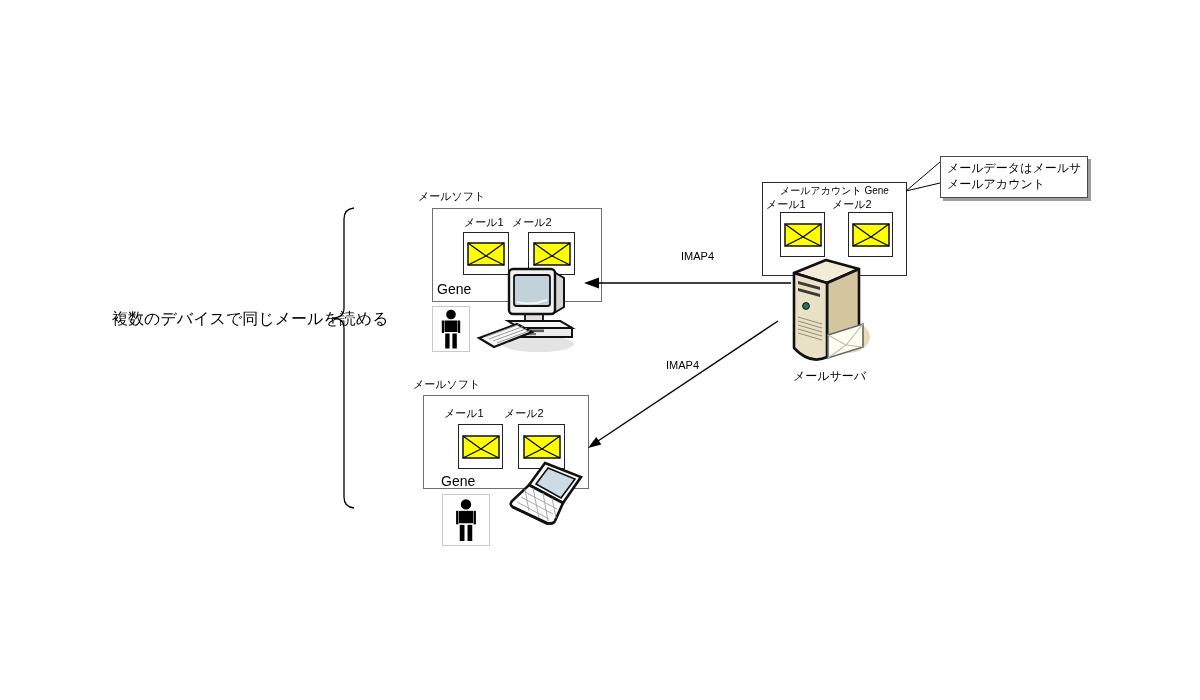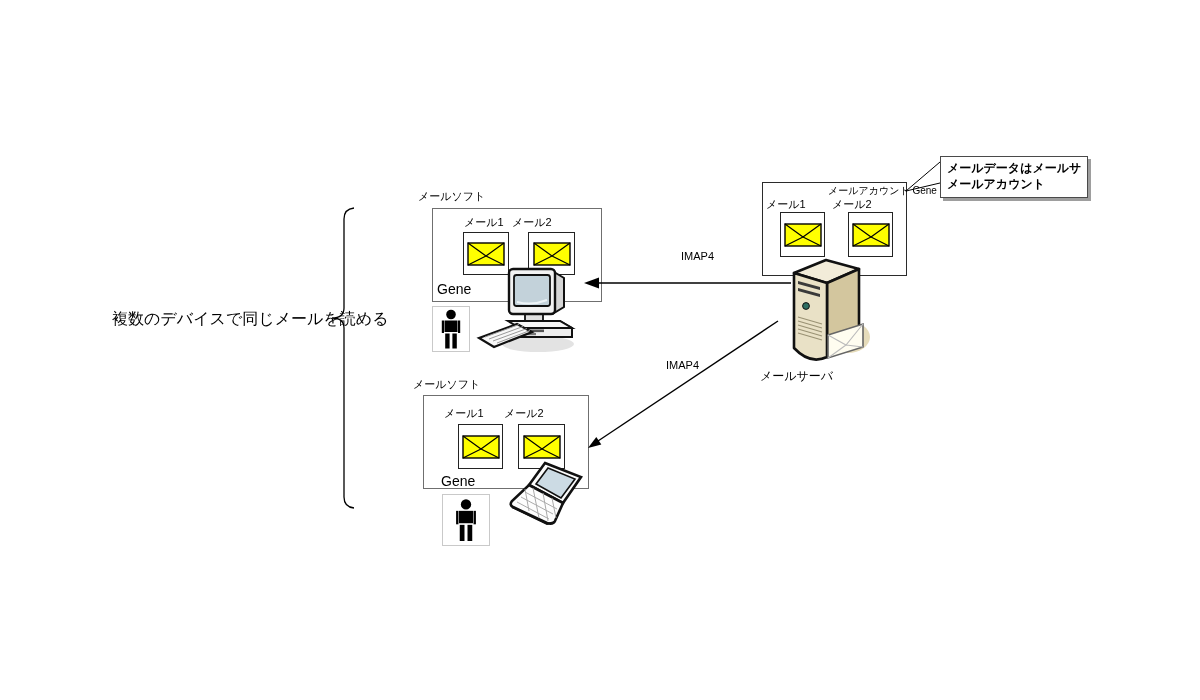--- a/index.html
+++ b/index.html
@@ -3,30 +3,30 @@
 <meta charset="utf-8">
 <style>
   html,body{margin:0;padding:0;}
   body{
     width:1200px;height:700px;position:relative;background:#ffffff;
     font-family:"Liberation Sans","DejaVu Sans",sans-serif;color:#000;
     overflow:hidden;
   }
   .abs{position:absolute;}
   .lbl{position:absolute;white-space:nowrap;line-height:1.1;}
-  .fs10{font-size:10px;padding-left:48px;} .fs11{font-size:11px;} .fs12{font-size:12px;}
+  .fs10{font-size:10px;} .fs11{font-size:11px;} .fs12{font-size:12px;}
   .fs13{font-size:16px;} .fs14{font-size:14px;}
   .frame{position:absolute;background:#fff;border:1px solid #6f6f6f;box-sizing:border-box;}
   .frame.dark{border-color:#2b2b2b;}
   .env-box{position:absolute;background:#fff;border:1px solid #232323;box-sizing:border-box;
            display:flex;align-items:center;justify-content:center;}
   .person-box{position:absolute;background:#fff;border:1px solid #c9c9c9;box-sizing:border-box;
               display:flex;align-items:flex-start;justify-content:center;}
   .callout{position:absolute;background:#fff;border:1px solid #4a4a4a;
-           box-shadow:3px 3px 0 #9e9e9e;padding:3px 6px;box-sizing:border-box;font-weight:bold;}
+           box-shadow:3px 3px 0 #9e9e9e;padding:3px 6px;box-sizing:border-box;}
   .callout div{font-size:12px;line-height:16px;white-space:nowrap;}
   svg{display:block;}
   .overlay{position:absolute;left:0;top:0;z-index:6;pointer-events:none;}
   .icon{z-index:5;}
   .boxlayer{z-index:2;}
 </style>
 </head>
 <body>
 
 <div class="lbl fs13" style="left:112px;top:310px;">複数のデバイスで同じメールを読める</div>
@@ -132,21 +132,21 @@
   <path d="M12,18 L44,5 L77,14 L45,28 Z" fill="#f2ecd9" stroke="#111" stroke-width="2.6" stroke-linejoin="round"></path>
   <path d="M77,14 L77,82 L45,102 L45,28 Z" fill="#d3c69e" stroke="#111" stroke-width="2.6" stroke-linejoin="round"></path>
   <path d="M12,18 L45,28 L45,102 Q28,110 12,93 Z" fill="#e9e1c6" stroke="#111" stroke-width="2.6" stroke-linejoin="round"></path>
   <path d="M16,26 L38,32 L38,35 L16,29 Z" fill="#3a3a3a"></path>
   <path d="M16,33 L38,39 L38,42 L16,36 Z" fill="#3a3a3a"></path>
   <circle cx="24" cy="51" r="3.4" fill="#2e6e62" stroke="#111" stroke-width="1"></circle>
   <path d="M16,62 L40,69 M16,66 L40,73 M16,70 L40,77 M16,74 L40,81 M16,78 L40,85" stroke="#9a9274" stroke-width="1.2" fill="none"></path>
   <path d="M46,80 L81,69 L81,92 L46,103 Z" fill="#fffdf0" stroke="#666" stroke-width="1.6"></path>
   <path d="M46,80 L64,90 L81,69 M46,103 L64,90 M81,92 L64,90" fill="none" stroke="#bbb" stroke-width="1.1"></path>
 </svg>
-<div class="lbl fs12" style="left:760px;top:370px;z-index:3;">メールサーバ</div>
+<div class="lbl fs12" style="left:793px;top:370px;z-index:3;">メールサーバ</div>
 
 <div class="callout" style="left:940px;top:156px;width:148px;height:42px;">
   <div>メールデータはメールサ</div>
   <div>メールアカウント</div>
 </div>
 
 <div class="lbl fs11" style="left:681px;top:250px;z-index:7;">IMAP4</div>
 <div class="lbl fs11" style="left:666px;top:359px;z-index:7;">IMAP4</div>
 
 <svg class="overlay" width="1200" height="700" viewBox="0 0 1200 700">

